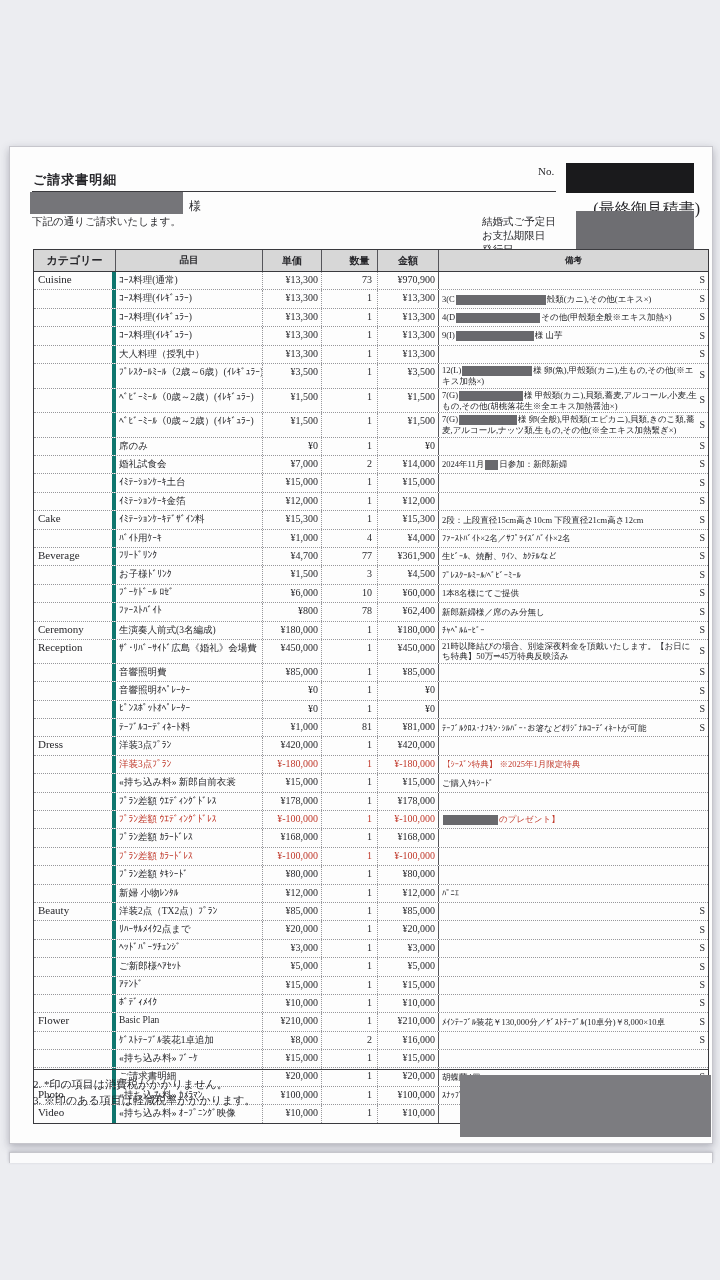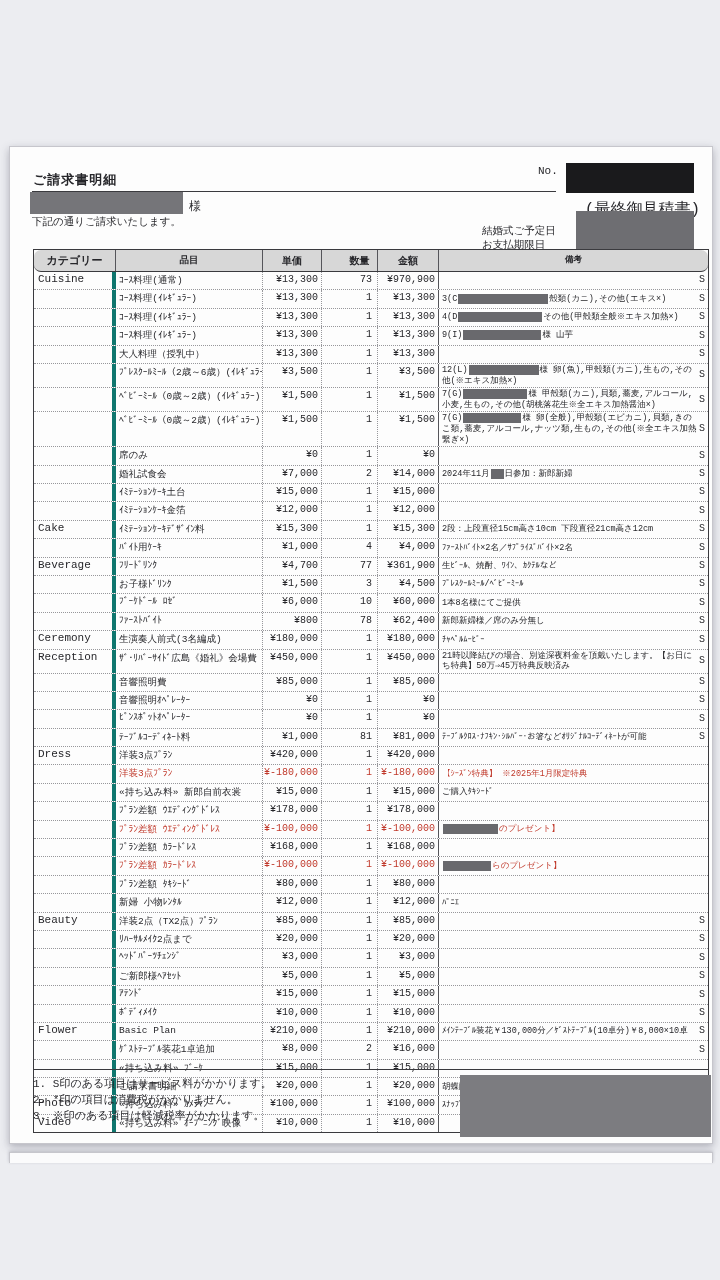--- a/index.html
+++ b/index.html
@@ -6,48 +6,47 @@
   body{
     width:720px;height:1280px;position:relative;overflow:hidden;
     background:#ecedf1;
     font-family:"Liberation Serif","DejaVu Serif",serif;
     color:#26262a;
   }
   .page{
     position:absolute;left:9px;top:146px;width:702px;height:996px;
     background:#fdfdfd;border:1px solid #c6c6cc;
     box-shadow:0 3px 8px rgba(60,60,80,.35);
-    font-family:Liberation Mono, monospace;
   }
   .page2{
     position:absolute;left:9px;top:1152px;width:702px;height:10px;
     background:#fbfbfc;border:1px solid #c6c6cc;border-bottom:none;
     box-shadow:0 -1px 3px rgba(60,60,80,.25);
   }
   .redact{position:absolute;background:#717175;}
   .no-box{left:556px;top:16px;width:128px;height:30px;background:#1a1a1c;}
   .name-box{left:20px;top:45px;width:153px;height:22px;background:#757579;}
   .meta-box{left:566px;top:64px;width:118px;height:42px;background:#6e6e72;}
   .footer-box{left:450px;top:928px;width:251px;height:62px;background:#7c7c80;}
 
   .doc-title{position:absolute;left:23px;top:24px;font-size:13px;font-weight:bold;letter-spacing:1px;}
   .title-rule{position:absolute;left:22px;top:44px;width:524px;border-top:1.5px solid #3a3a3e;}
   .no-label{position:absolute;left:528px;top:18px;font-size:11px;}
   .customer-suffix{position:absolute;left:179px;top:51px;font-size:12px;}
   .estimate-note{position:absolute;right:12px;top:52px;font-size:16px;}
   .greeting{position:absolute;left:22px;top:68px;font-size:10.5px;}
-  .meta{position:absolute;left:472px;top:77px;font-size:10.5px;line-height:14px;}
+  .meta{position:absolute;left:472px;top:68px;font-size:10.5px;line-height:14px;}
 
   .table{
     position:absolute;left:23px;top:102px;width:676px;
     border:1.5px solid #3a3a3e;box-sizing:border-box;
     background:#fdfdfd;
   }
   .thead{display:flex;background:#d7d7d7;border-bottom:1px solid #3a3a3e;
-    font-weight:bold;font-size:11px;height:21px;align-items:center;text-align:center;border-radius:7px;}
+    font-weight:bold;font-size:11px;height:21px;align-items:center;text-align:center;}
   .thead .cell{border-right:1px solid #55555a;height:100%;display:flex;align-items:center;justify-content:center;box-sizing:border-box;}
   .thead .cell:last-child{border-right:none;}
   .row{display:flex;border-bottom:1px dotted #97979b;align-items:stretch;min-height:17.4px;}
   .row:last-child{border-bottom:none;}
   .cell{box-sizing:border-box;}
   .c-cat{width:82px;border-right:4px solid #0f766e;font-size:11px;padding:1px 0 0 4px;}
   .c-item{width:147px;border-right:1px dotted #97979b;font-size:9.5px;padding:2px 0 0 3px;
           white-space:nowrap;overflow:hidden;}
   .c-unit{width:59px;border-right:1px dotted #97979b;font-size:10px;text-align:right;padding:2px 3px 0 0;}
   .c-qty{width:36px;border-right:1px dotted #97979b;font-size:10px;text-align:right;padding:2px 5px 0 0;margin-left:20px;}
@@ -423,24 +422,20 @@
             <span class="rtext"></span>
             <span class="smark"></span>
           </div>
         </div>
         <div class="row red">
           <div class="cell c-cat"></div>
           <div class="cell c-item">ﾌﾟﾗﾝ差額 ｶﾗｰﾄﾞﾚｽ</div>
           <div class="cell c-unit">¥-100,000</div>
           <div class="cell c-qty">1</div>
           <div class="cell c-amt">¥-100,000</div>
-          <div class="cell c-rem">
-            <span class="rtext"><span class="inline-redact" style="width: 48px;"></span>らのプレゼント】</span>
-            <span class="smark"></span>
-          </div>
         </div>
         <div class="row">
           <div class="cell c-cat"></div>
           <div class="cell c-item">ﾌﾟﾗﾝ差額 ﾀｷｼｰﾄﾞ</div>
           <div class="cell c-unit">¥80,000</div>
           <div class="cell c-qty">1</div>
           <div class="cell c-amt">¥80,000</div>
           <div class="cell c-rem">
             <span class="rtext"></span>
             <span class="smark"></span>
@@ -586,21 +581,20 @@
           <div class="cell c-amt">¥10,000</div>
           <div class="cell c-rem">
             <span class="rtext"></span>
             <span class="smark"></span>
           </div>
         </div>
       </div>
   </div>
 
   <div class="notes">
-    <div>1. S印のある項目はサービス料がかかります。</div>
     <div>2. *印の項目は消費税がかかりません。</div>
     <div>3. ※印のある項目は軽減税率がかかります。</div>
   </div>
 
   <div class="redact footer-box"></div>
 </div>
 
 <div class="page2"></div>
 
 </body></html>

